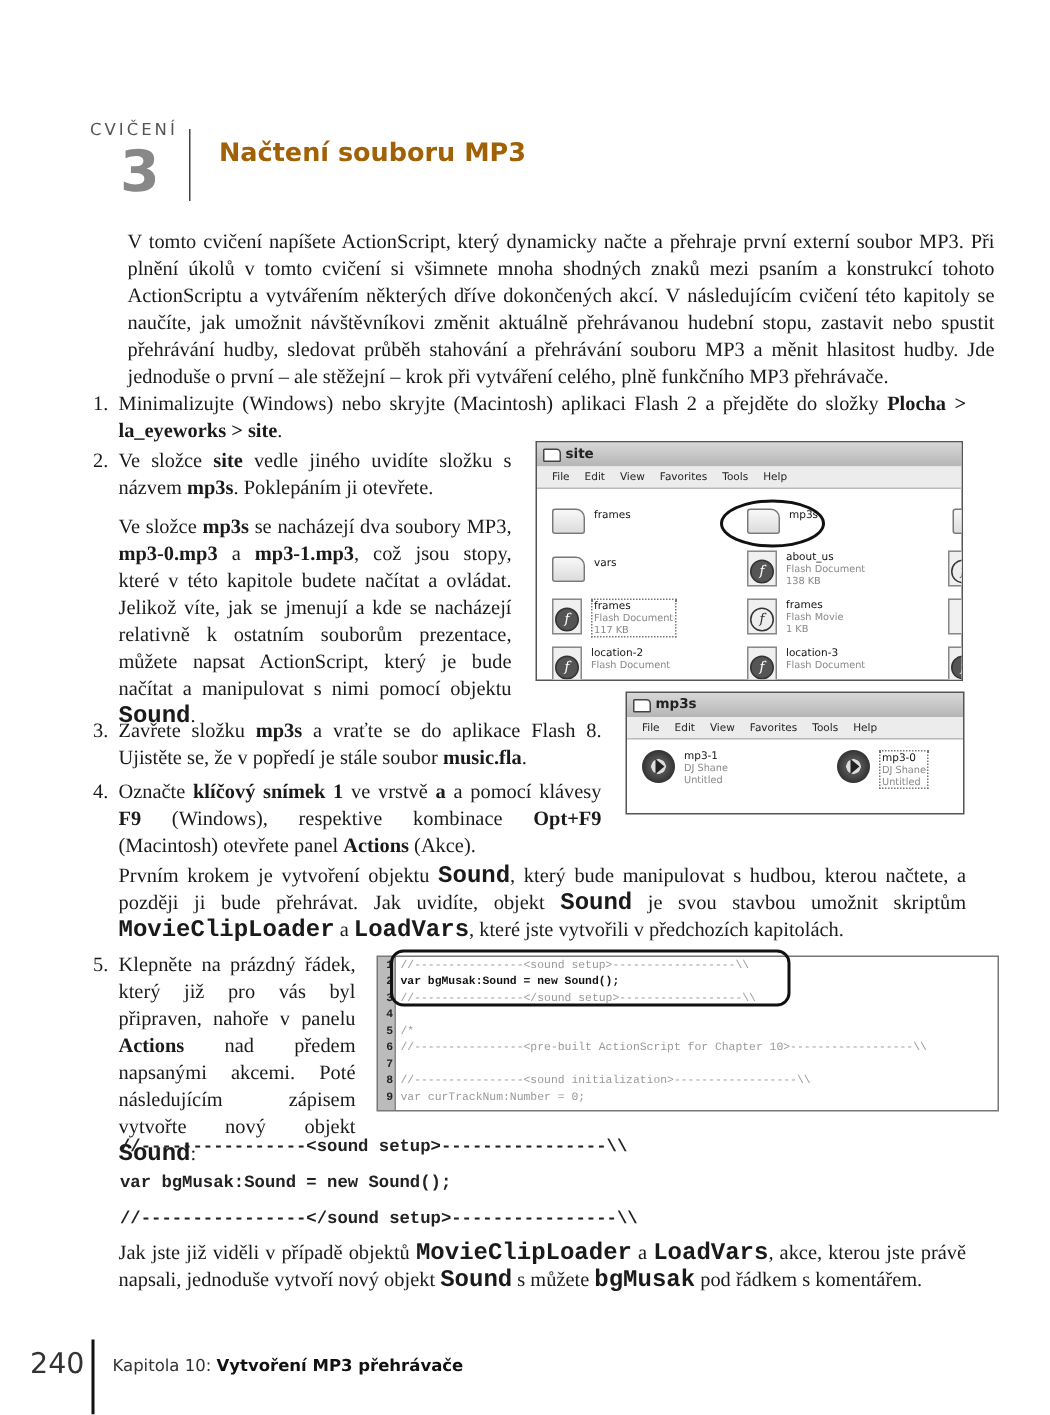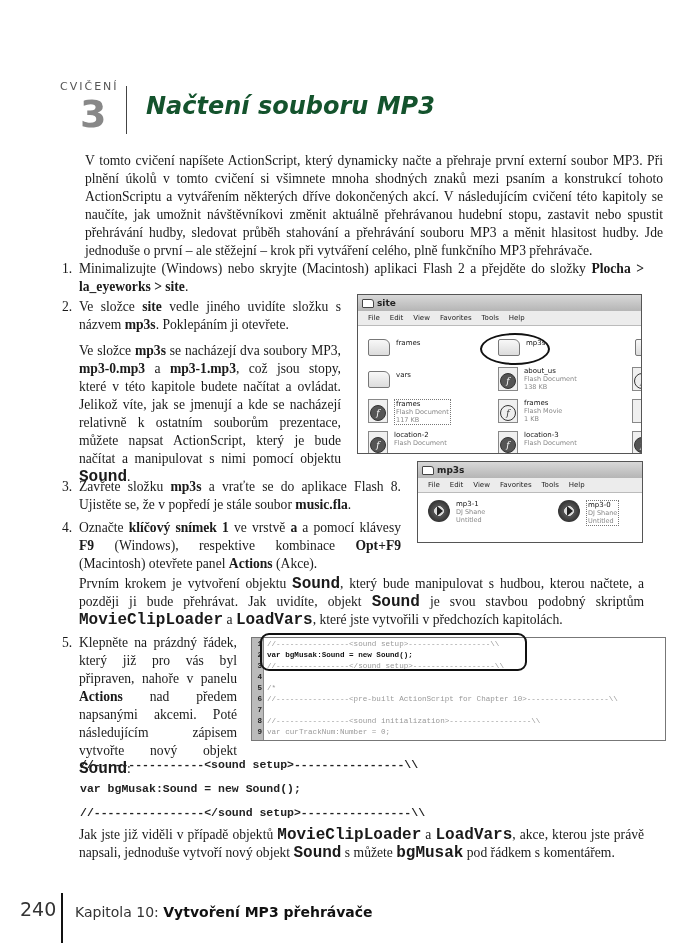--- a/index.html
+++ b/index.html
@@ -5,21 +5,21 @@
   html, body { margin: 0; padding: 0; background: #fff; }
   body { width: 700px; height: 943px; position: relative; overflow: hidden; font-family: "Liberation Serif", "DejaVu Serif", serif; color: #1a1a1a; }
   .abs { position: absolute; }
   b, .bold { font-weight: bold; }
   code, .mono { font-family: "Liberation Mono", "DejaVu Sans Mono", monospace; font-weight: bold; font-size: 16px; }
 
   
   .cv-label { left: 60px; top: 80px; font-family: "DejaVu Sans", sans-serif; font-size: 11px; letter-spacing: 2px; color: #555; }
   .cv-num { left: 80px; top: 94px; font-family: "DejaVu Sans", sans-serif; font-size: 38px; color: #888; font-weight: bold; line-height: 40px; }
   .cv-sep { left: 126px; top: 86px; width: 1px; height: 48px; background: #444; }
-  .cv-title { left: 146px; top: 92px; font-family: "DejaVu Sans", sans-serif; font-weight: bold; font-size: 24px; color: #14532d; font-style: italic; }
+  .cv-title { left: 146px; top: 92px; font-family: "DejaVu Sans", sans-serif; font-weight: bold; font-size: 17px; color: #a16207; }
 
   .para { left: 62px; width: 578px; font-size: 13.6px; line-height: 18px; text-align: justify; }
   .intro { top: 152px; margin-left: 23px; }
 
   .li-num { position: absolute; font-size: 13.6px; line-height: 18px; }
   .li-text { position: absolute; font-size: 13.6px; line-height: 18px; text-align: justify; }
 
   
   .win { position: absolute; border: 1px solid #555; background: #fff; overflow: hidden; font-family: "DejaVu Sans", sans-serif; }
   .win-title { height: 16px; background: linear-gradient(#d8d8d8, #b5b5b5); font-size: 9px; font-weight: bold; line-height: 16px; padding-left: 4px; color: #222; display: flex; align-items: center; gap: 3px; }
@@ -43,21 +43,21 @@
   .code-line { position: absolute; left: 0; height: 11px; line-height: 11px; white-space: pre; }
   .ln { position: absolute; left: 2px; width: 8px; text-align: right; font-weight: bold; color: #222; }
   .lc { position: absolute; left: 15px; color: #999; }
   .lc.strong { color: #111; font-weight: bold; }
   .highlight { position: absolute; left: 260px; top: 633px; width: 263px; height: 34px; border: 2px solid #111; border-radius: 9px; }
 
   .codeblock { position: absolute; left: 80px; font-family: "Liberation Mono", "DejaVu Sans Mono", monospace; font-weight: bold; font-size: 11.5px; white-space: pre; color: #222; }
 
   .footer-num { left: 20px; top: 898px; font-family: "DejaVu Sans", sans-serif; font-size: 19px; color: #333; }
   .footer-sep { left: 61px; top: 893px; width: 2px; height: 50px; background: #111; }
-  .footer-text { left: 75px; top: 904px; font-family: "DejaVu Sans", sans-serif; font-size: 14px; color: #333; }
+  .footer-text { left: 75px; top: 904px; font-family: "DejaVu Sans", sans-serif; font-size: 11px; color: #333; }
   .footer-text b { color: #111; }
 </style>
 </head>
 <body>
 
 <div class="abs cv-label">CVIČENÍ</div>
 <div class="abs cv-num">3</div>
 <div class="abs cv-sep"></div>
 <div class="abs cv-title">Načtení souboru MP3</div>
 
@@ -215,21 +215,21 @@
     <span>Zavřete složku </span><b>mp3s</b><span> a vraťte se do aplikace Flash 8. Ujistěte se, že v popředí je stále soubor </span><b>music.fla</b><span>.</span>
   </div>
 </div>
 
 <div>
   <span class="li-num" style="left:62px;top:519px;">4.</span>
   <div class="li-text" style="left:79px;top:519px;width:322px;">
     <span>Označte </span><b>klíčový snímek 1</b><span> ve vrstvě </span><b>a</b><span> a pomocí klávesy </span><b>F9</b><span> (Windows), respektive kombinace </span><b>Opt+F9</b><span> (Macintosh) otevřete panel </span><b>Actions</b><span> (Akce).</span>
   </div>
   <div class="li-text" style="left:79px;top:575px;width:565px;">
-    <span>Prvním krokem je vytvoření objektu </span><code>Sound</code><span>, který bude manipulovat s hudbou, kterou načtete, a později ji bude přehrávat. Jak uvidíte, objekt </span><code>Sound</code><span> je svou stavbou podobný skriptům </span><code>MovieClipLoader</code><span> a </span><code>LoadVars</code><span>, které jste vytvořili v předchozích kapitolách.</span>
+    <span>Prvním krokem je vytvoření objektu </span><code>Sound</code><span>, který bude manipulovat s hudbou, kterou načtete, a později ji bude přehrávat. Jak uvidíte, objekt </span><code>Sound</code><span> je svou stavbou umožnit skriptům </span><code>MovieClipLoader</code><span> a </span><code>LoadVars</code><span>, které jste vytvořili v předchozích kapitolách.</span>
   </div>
 </div>
 
 <div>
   <span class="li-num" style="left:62px;top:634px;">5.</span>
   <div class="li-text" style="left:79px;top:634px;width:158px;">
     <span>Klepněte na prázdný řádek, který již pro vás byl připraven, nahoře v panelu </span><b>Actions</b><span> nad předem napsanými akcemi. Poté následujícím zápisem vytvořte nový objekt </span><code>Sound</code><span>:</span>
   </div>
 </div>
 

